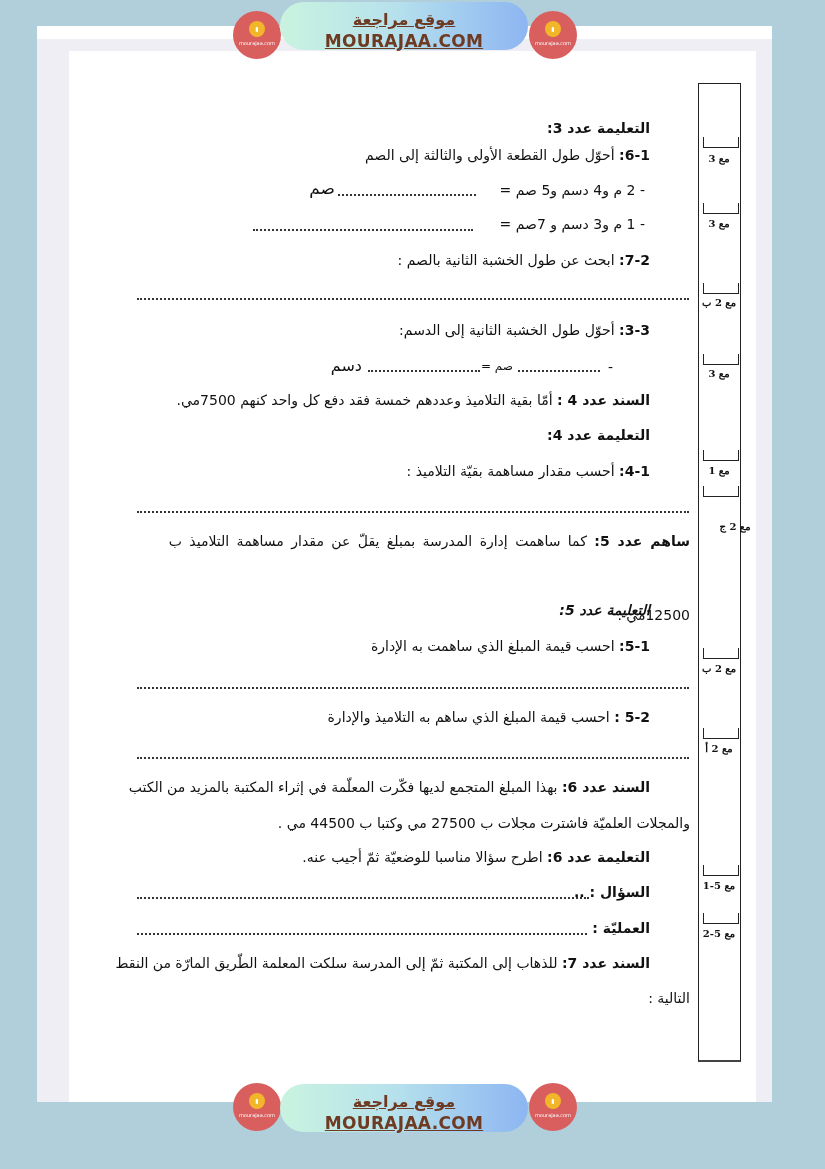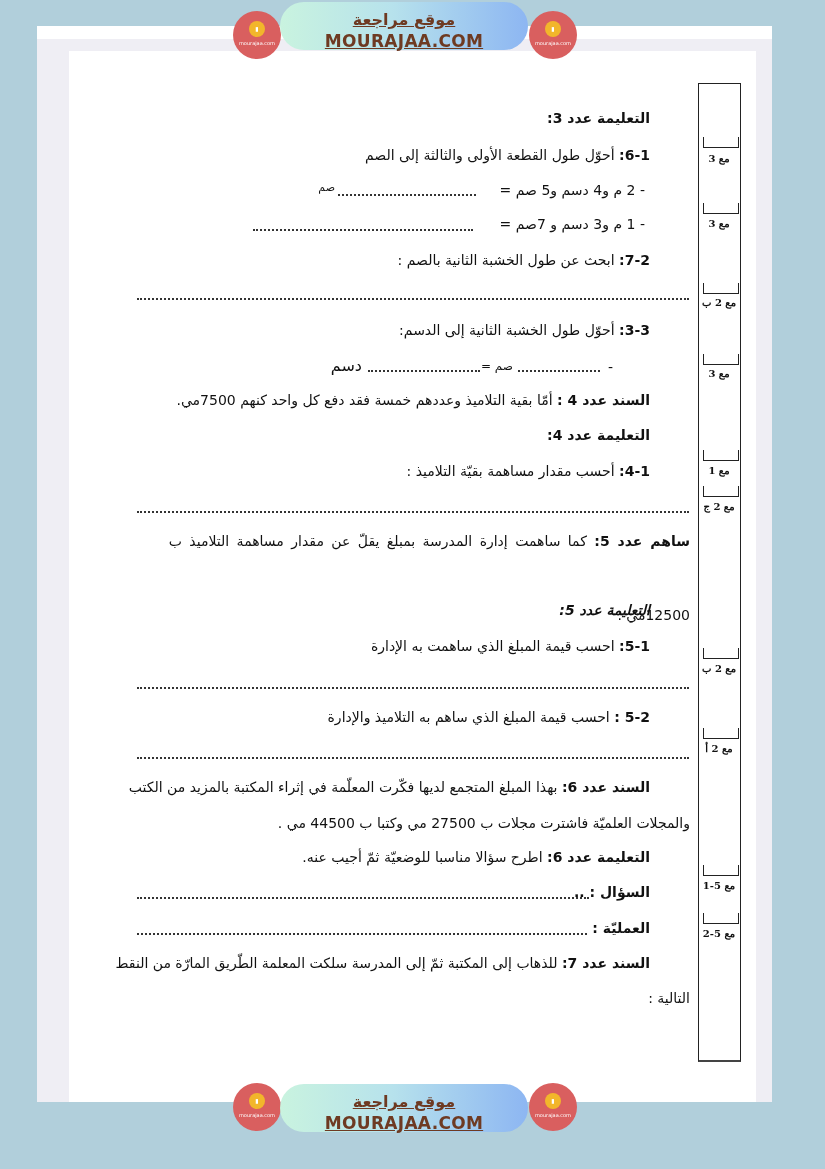--- a/index.html
+++ b/index.html
@@ -89,39 +89,39 @@
 <div class="score-label" style="top:153px;">مع 3</div>
 <div class="score-bracket" style="top:203px;"></div>
 <div class="score-label" style="top:218px;">مع 3</div>
 <div class="score-bracket" style="top:283px;"></div>
 <div class="score-label" style="top:297px;">مع 2 ب</div>
 <div class="score-bracket" style="top:354px;"></div>
 <div class="score-label" style="top:368px;">مع 3</div>
 <div class="score-bracket" style="top:450px;"></div>
 <div class="score-label" style="top:465px;">مع 1</div>
 <div class="score-bracket" style="top:486px;"></div>
-<div class="score-label" style="top:501px;">مع 2 ج</div>
+<div class="score-label" style="top:521px;padding-left:16px;">مع 2 ج</div>
 <div class="score-bracket" style="top:648px;"></div>
 <div class="score-label" style="top:663px;">مع 2 ب</div>
 <div class="score-bracket" style="top:728px;"></div>
 <div class="score-label" style="top:743px;">مع 2 أ</div>
 <div class="score-bracket" style="top:865px;"></div>
 <div class="score-label" style="top:880px;">مع 5-1</div>
 <div class="score-bracket" style="top:913px;"></div>
 <div class="score-label" style="top:928px;">مع 5-2</div>
 
-<div class="line b" style="right:175px;top:108px;margin-left:28px;">التعليمة عدد 3:</div>
+<div class="line b" style="right:175px;top:118px;margin-left:28px;">التعليمة عدد 3:</div>
 
 <div class="line" style="right:175px;top:145px;">
   <span class="b">6-1:</span>
   <span>أحوّل طول القطعة الأولى والثالثة إلى الصم</span>
 </div>
 <div class="line" style="right:180px;top:180px;">- 2 م و4 دسم و5 صم = </div>
 <div class="dots" style="left:338px;width:138px;top:194px;"></div>
-<div class="line" style="right:490px;top:178px;font-size:11px;">صم</div>
+<div class="line" style="right:490px;top:178px;font-size:17px;">صم</div>
 <div class="line" style="right:180px;top:214px;">- 1 م و3 دسم و 7صم  = </div>
 <div class="dots" style="left:253px;width:220px;top:229px;"></div>
 
 <div class="line" style="right:175px;top:250px;">
   <span class="b">7-2:</span>
   <span>ابحث عن طول الخشبة الثانية بالصم :</span>
 </div>
 <div class="dots" style="left:137px;width:552px;top:298px;"></div>
 
 <div class="line" style="right:175px;top:320px;">

